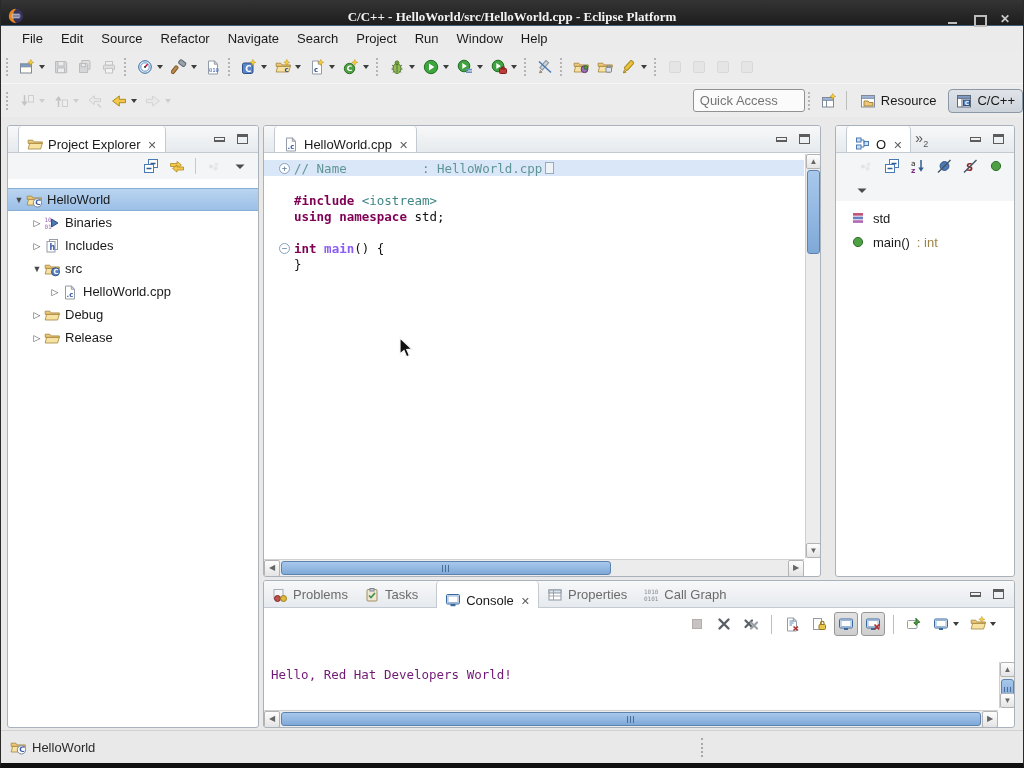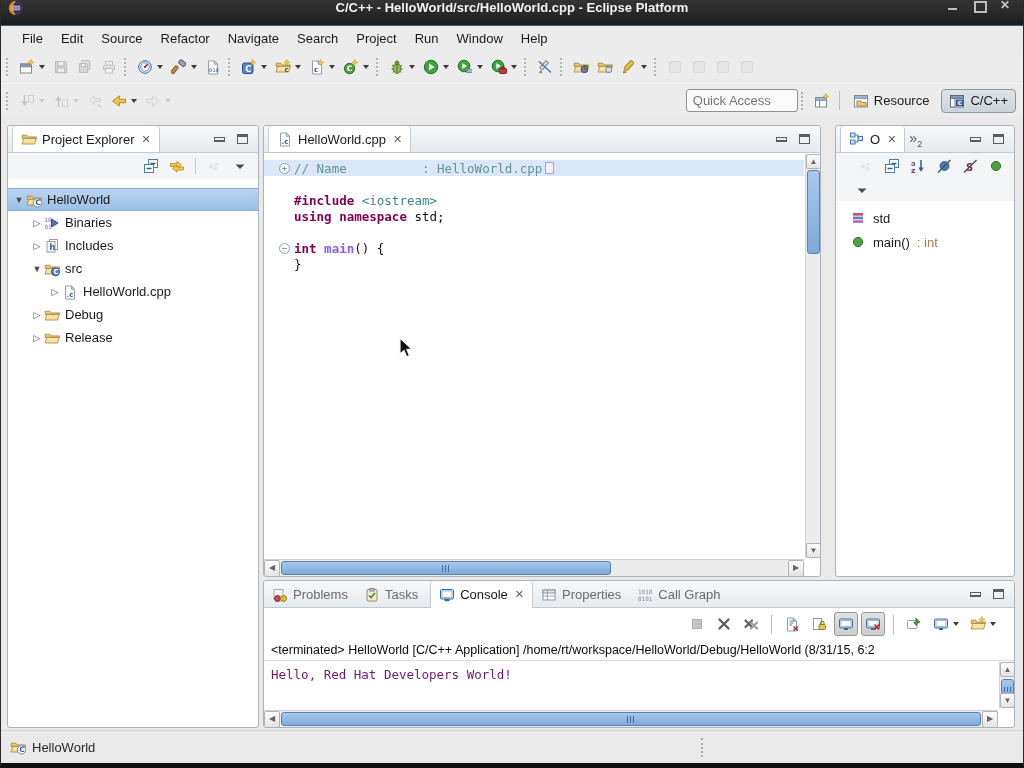--- a/index.html
+++ b/index.html
@@ -3,22 +3,22 @@
 <meta charset="utf-8">
 <style>
   * { margin:0; padding:0; box-sizing:border-box; }
   html,body { width:1024px; height:768px; overflow:hidden; background:#777; }
   body { font-family:"Liberation Sans", sans-serif; }
   #window { position:relative; width:1024px; height:768px; background:#e9e9e9;
             border-left:1px solid #2a2a2a; border-right:1px solid #2a2a2a;
             border-bottom:5px solid #101010; }
 
   
-  .titlebar { height:26px; background:linear-gradient(#343434,#1d1d1d); display:flex; align-items:flex-start;
-              border-bottom:1px solid #3f5d77; position:relative; }
+  .titlebar { height:26px; background:linear-gradient(#343434,#1d1d1d); display:flex; align-items:flex-end;
+              border-bottom:1px solid #3f5d77; position:relative;font-family:Liberation Serif, serif; }
   .titlebar .logo { width:17px; height:17px; margin-left:7px; }
   .titlebar .wtitle { position:absolute; left:0; right:0; text-align:center; color:#f2f2f2;
               font-size:13px; font-weight:bold; pointer-events:none; }
   .wctrls { margin-left:auto; display:flex; gap:14px; margin-right:12px; z-index:2; }
   .wctrl { width:12px; height:11px; position:relative; cursor:default; }
   .wmin::after { content:""; position:absolute; left:1px; bottom:1px; width:9px; height:2px; background:#bdbdbd; }
   .wmax::after { content:""; position:absolute; left:1px; top:1px; width:9px; height:8px; border:2px solid #bdbdbd; }
   .wclose { color:#c9c9c9; font-size:12px; font-weight:bold; line-height:11px; text-align:center; }
 
   
@@ -49,23 +49,23 @@
   
   .main { position:absolute; top:117px; left:0; right:0; bottom:33px; background:#e9e9e9; }
   .panel { position:absolute; background:#fff; border:1px solid #aab2bc; border-radius:3px; overflow:hidden; }
   #explorer { left:6px;  top:8px;  width:252px; bottom:2px; }
   #editor   { left:262px; top:8px; width:558px; height:452px; }
   #outline  { left:834px; top:8px; right:8px;  height:452px; }
   #console  { left:262px; top:463px; right:8px; bottom:2px; }
 
   .phead { height:27px; background:linear-gradient(#f7f8f9,#e6eaee); border-bottom:1px solid #c4cad1;
            display:flex; align-items:stretch; position:relative; }
-  .ptab { display:flex; align-items:center; gap:5px; padding:0 8px; font-size:13px; color:#1a1a1a;
+  .ptab { display:flex; align-items:flex-end; gap:5px; padding:0 8px; font-size:13px; color:#1a1a1a;
           background:#fff; border-right:1px solid #c4cad1; border-left:1px solid #c4cad1;
-          border-radius:4px 4px 0 0; margin-left:4px; }
+          border-radius:4px 4px 0 0; margin-left:10px; }
   .ptab .tclose { color:#5f5f5f; font-size:11px; margin-left:2px; }
   .itab { display:flex; align-items:center; gap:5px; padding:0 8px; font-size:13px; color:#6b6b6b; }
   .more-tabs { font-size:14px; color:#555; padding:4px 6px 0 4px; }
   .more-tabs sub { font-size:9px; }
   .pbtns { margin-left:auto; display:flex; align-items:center; gap:12px; padding-right:10px; }
   .vmin, .vmax { display:inline-block; }
   .vmin { width:11px; height:5px; border:1px solid #5c5c5c; border-bottom-width:2px; }
   .vmax { width:11px; height:10px; border:1px solid #5c5c5c; border-top-width:3px; }
 
   .viewbar { height:26px; background:#f4f5f6; display:flex; align-items:center; justify-content:flex-end;
@@ -442,21 +442,21 @@
         <span class="icn">
           <svg viewBox="0 0 16 16" width="16" height="16">
             <rect x="1.5" y="4.5" width="11" height="9.5" fill="#fff" stroke="#7f899a"></rect>
             <rect x="1.5" y="4.5" width="11" height="2.8" fill="#9db7d8" stroke="#7f899a"></rect>
             <path d="M5.5 7.3v6.7" stroke="#7f899a"></path>
             <path d="M11.8 .4l.9 2.1 2.1.9-2.1.9-.9 2.1-.9-2.1-2.1-.9 2.1-.9z" fill="#f7cf3d" stroke="#bb9015" stroke-width=".5"></path>
           </svg>
         </span>
       </span>
     <span class="tsep"></span>
-    <span id="perspectives" style="display:flex;align-items:center;gap:4px;margin-right:7px;">
+    <span id="perspectives" style="display:flex;align-items:center;gap:4px;margin-right:0;">
         <span class="persp-btn">
           <span class="icn">
             <svg viewBox="0 0 16 16" width="16" height="16">
               <rect x="1.5" y="2.5" width="13" height="11.5" fill="#fff" stroke="#7f899a"></rect>
               <rect x="1.5" y="2.5" width="13" height="2.8" fill="#9db7d8" stroke="#7f899a"></rect>
               <path d="M4 8h4l1.2 1.5H13v3.5H4z" fill="#edc878" stroke="#a5833a"></path>
             </svg>
           </span>
           <span>Resource</span>
         </span>
@@ -905,21 +905,20 @@
             <span class="icn">
               <svg viewBox="0 0 16 16" width="16" height="16">
                 <path d="M1.2 4.2h4.6l1.3 1.7h8.2v1.5H1.2z" fill="#edc878" stroke="#a5833a" stroke-width=".8"></path>
                 <path d="M2.6 7.4h12.7L13.6 13H1.2z" fill="#f6e3a3" stroke="#a5833a" stroke-width=".8"></path>
                 <path d="M11.8 .4l.9 2.1 2.1.9-2.1.9-.9 2.1-.9-2.1-2.1-.9 2.1-.9z" fill="#f7cf3d" stroke="#bb9015" stroke-width=".5"></path>
               </svg>
             </span>
             <span class="chev"></span>
           </span>
         </div>
-      <div class="cstatus">&lt;terminated&gt; HelloWorld [C/C++ Application] /home/rt/workspace/HelloWorld/Debug/HelloWorld (8/31/15, 6:2</div>
       <div class="cout">Hello, Red Hat Developers World!</div>
 
       <div class="sbtrack-v" style="top:81px; right:0; bottom:19px;">
         <span class="sbarrow v" style="top:0;">▲</span>
         <span class="sbthumb" style="top:17px; left:1px; width:13px; height:20px;">
             <span class="grip" style="height:5px;"></span>
           </span>
         <span class="sbarrow v" style="bottom:0;">▼</span>
       </div>
 

